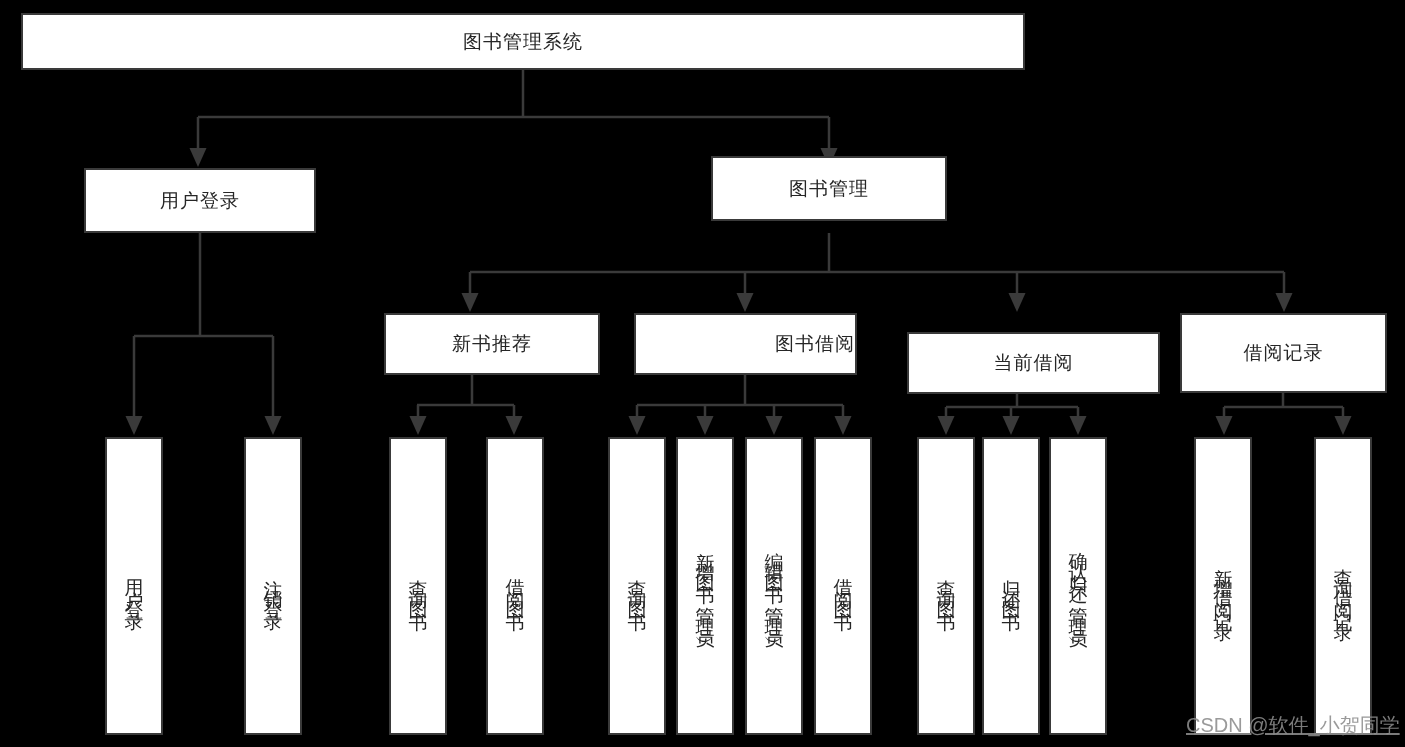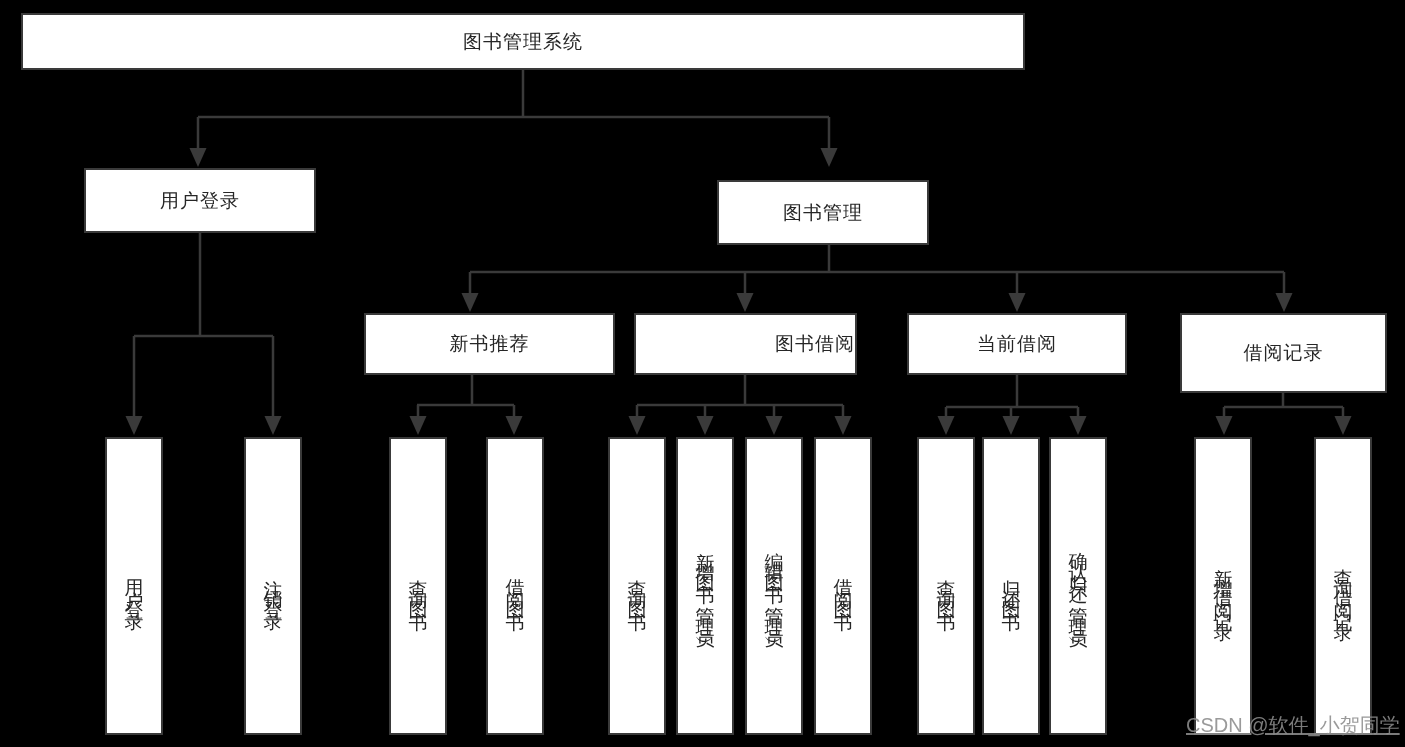--- a/index.html
+++ b/index.html
@@ -68,31 +68,31 @@
     </g>
   </svg>
 
   <div class="node hbox" style="left:21px;top:13px;width:1004px;height:57px;">
     <span>图书管理系统</span>
   </div>
 
   <div class="node hbox" style="left:84px;top:168px;width:232px;height:65px;">
     <span>用户登录</span>
   </div>
-  <div class="node hbox" style="left:711px;top:180px;width:212px;height:65px;margin-left:6px;">
+  <div class="node hbox" style="left:711px;top:156px;width:236px;height:65px;">
     <span>图书管理</span>
   </div>
 
-  <div class="node hbox" style="left:364px;top:313px;width:251px;height:62px;">
+  <div class="node hbox" style="left:384px;top:313px;width:216px;height:62px;">
     <span>新书推荐</span>
   </div>
   <div class="node hbox" style="left:634px;top:313px;width:223px;height:62px;justify-content:flex-end;">
     <span>图书借阅</span>
   </div>
-  <div class="node hbox" style="left:907px;top:313px;width:220px;height:62px;">
+  <div class="node hbox" style="left:907px;top:332px;width:253px;height:62px;">
     <span>当前借阅</span>
   </div>
   <div class="node hbox" style="left:1180px;top:313px;width:207px;height:80px;">
     <span>借阅记录</span>
   </div>
 
   <div class="node vbox" style="left:105px;top:437px;width:58px;height:298px;">
     <span>用户登录</span>
   </div>
   <div class="node vbox" style="left:244px;top:437px;width:58px;height:298px;">

